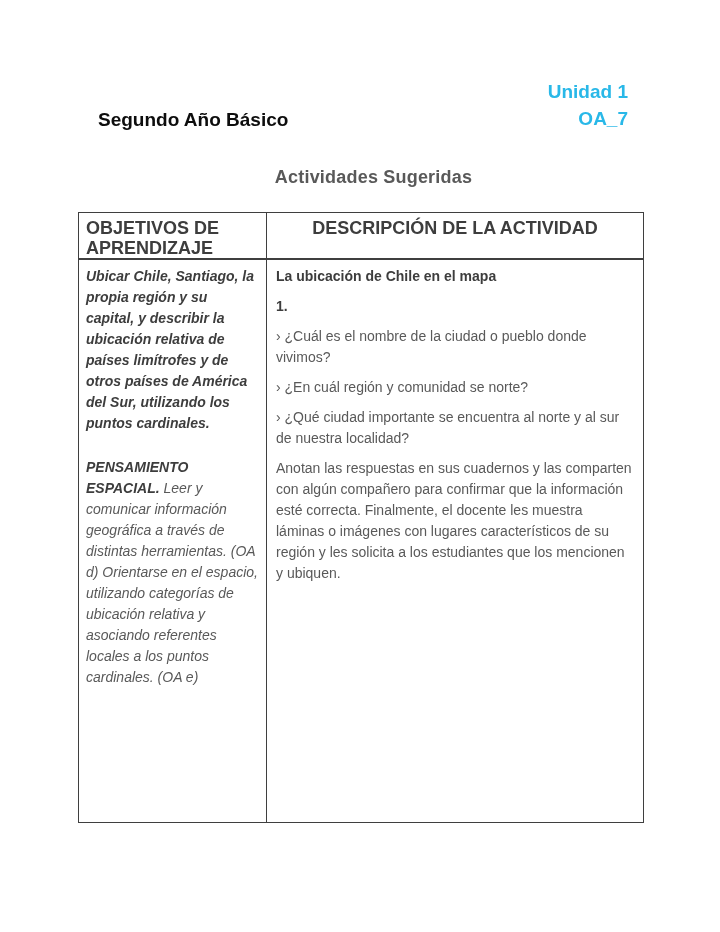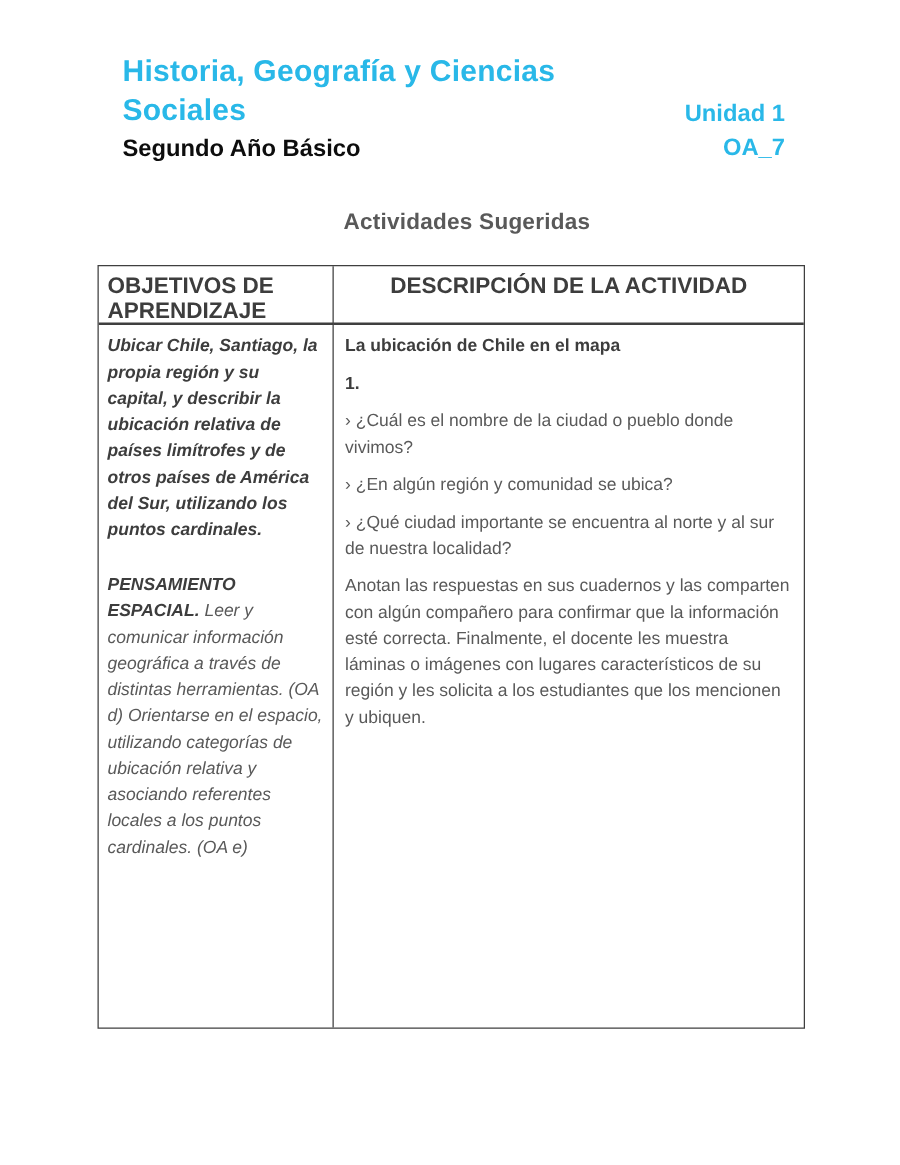--- a/index.html
+++ b/index.html
@@ -103,21 +103,20 @@
   .body-cell p { margin: 0 0 9px 0; }
   .body-left .p2 { margin-top: 23px; }
 </style>
 </head>
 <body>
 
 <div class="page">
 
   <header class="doc-header">
     <div class="header-left">
-      <h1 class="doc-title">Historia, Geografía y Ciencias Sociales</h1>
       <div class="doc-subtitle">Segundo Año Básico</div>
     </div>
     <div class="header-right">
       <div>Unidad 1</div>
       <div>OA_7</div>
     </div>
   </header>
 
   <h2 class="section-heading">Actividades Sugeridas</h2>
 
@@ -129,19 +128,19 @@
 
     <div class="cell body-cell body-left">
       <p class="bold">Ubicar Chile, Santiago, la propia región y su capital, y describir la ubicación relativa de países limítrofes y de otros países de América del Sur, utilizando los puntos cardinales.</p>
       <p class="p2"><span class="bold">PENSAMIENTO ESPACIAL.</span><span> Leer y comunicar información geográfica a través de distintas herramientas. (OA d) Orientarse en el espacio, utilizando categorías de ubicación relativa y asociando referentes locales a los puntos cardinales. (OA e)</span></p>
     </div>
 
     <div class="cell body-cell body-right">
       <p class="bold">La ubicación de Chile en el mapa</p>
       <p class="bold">1.</p>
       <p>› ¿Cuál es el nombre de la ciudad o pueblo donde vivimos?</p>
-      <p>› ¿En algún región y comunidad se ubica?</p>
+      <p>› ¿En cuál región y comunidad se norte?</p>
       <p>› ¿Qué ciudad importante se encuentra al norte y al sur de nuestra localidad?</p>
       <p>Anotan las respuestas en sus cuadernos y las comparten con algún compañero para confirmar que la información esté correcta. Finalmente, el docente les muestra láminas o imágenes con lugares característicos de su región y les solicita a los estudiantes que los mencionen y ubiquen.</p>
     </div>
 
   </div>
 </div>
 
 </body></html>

